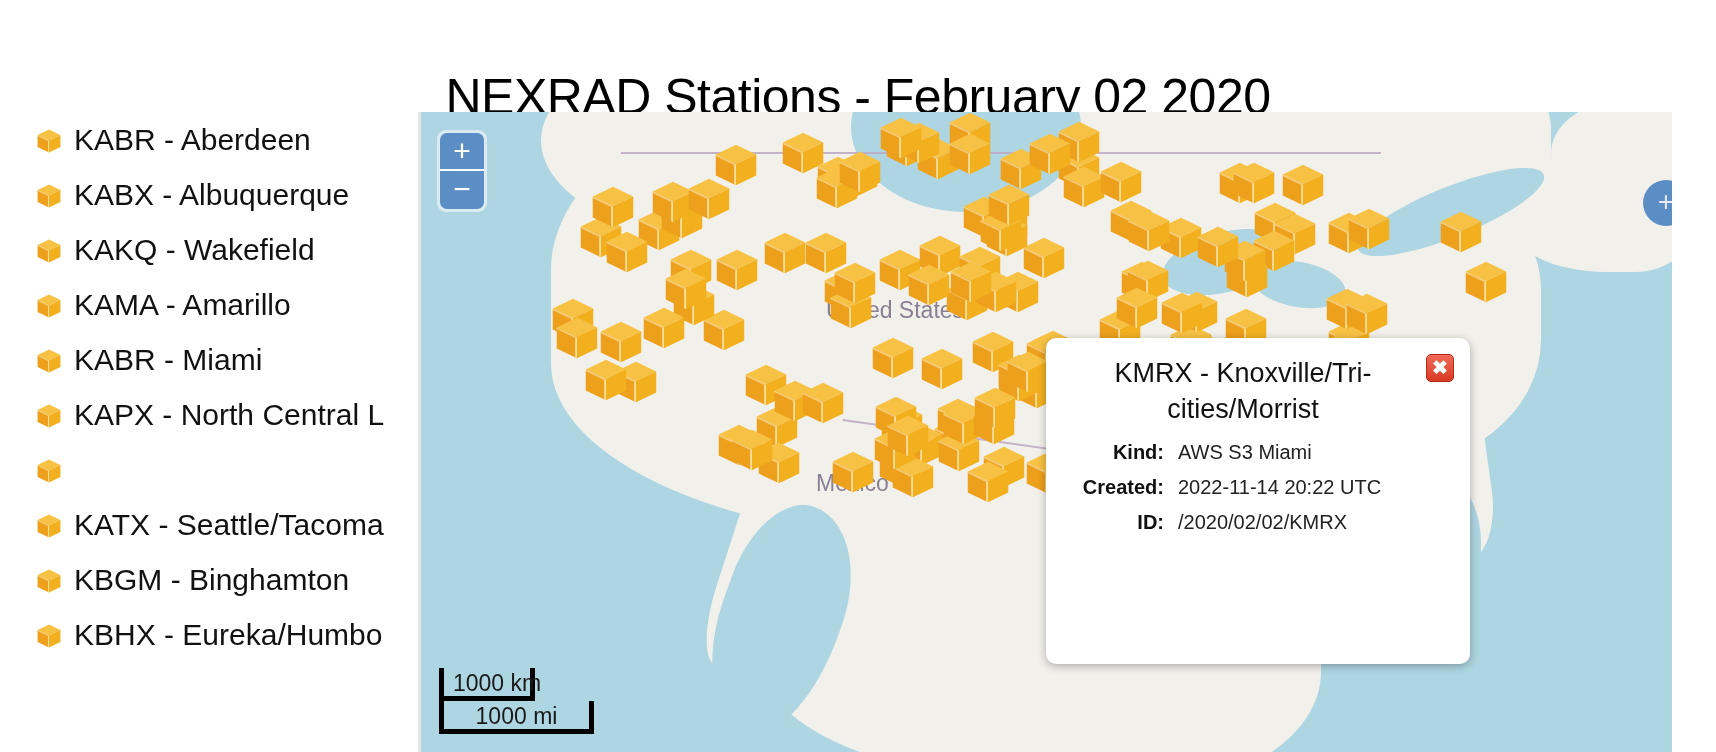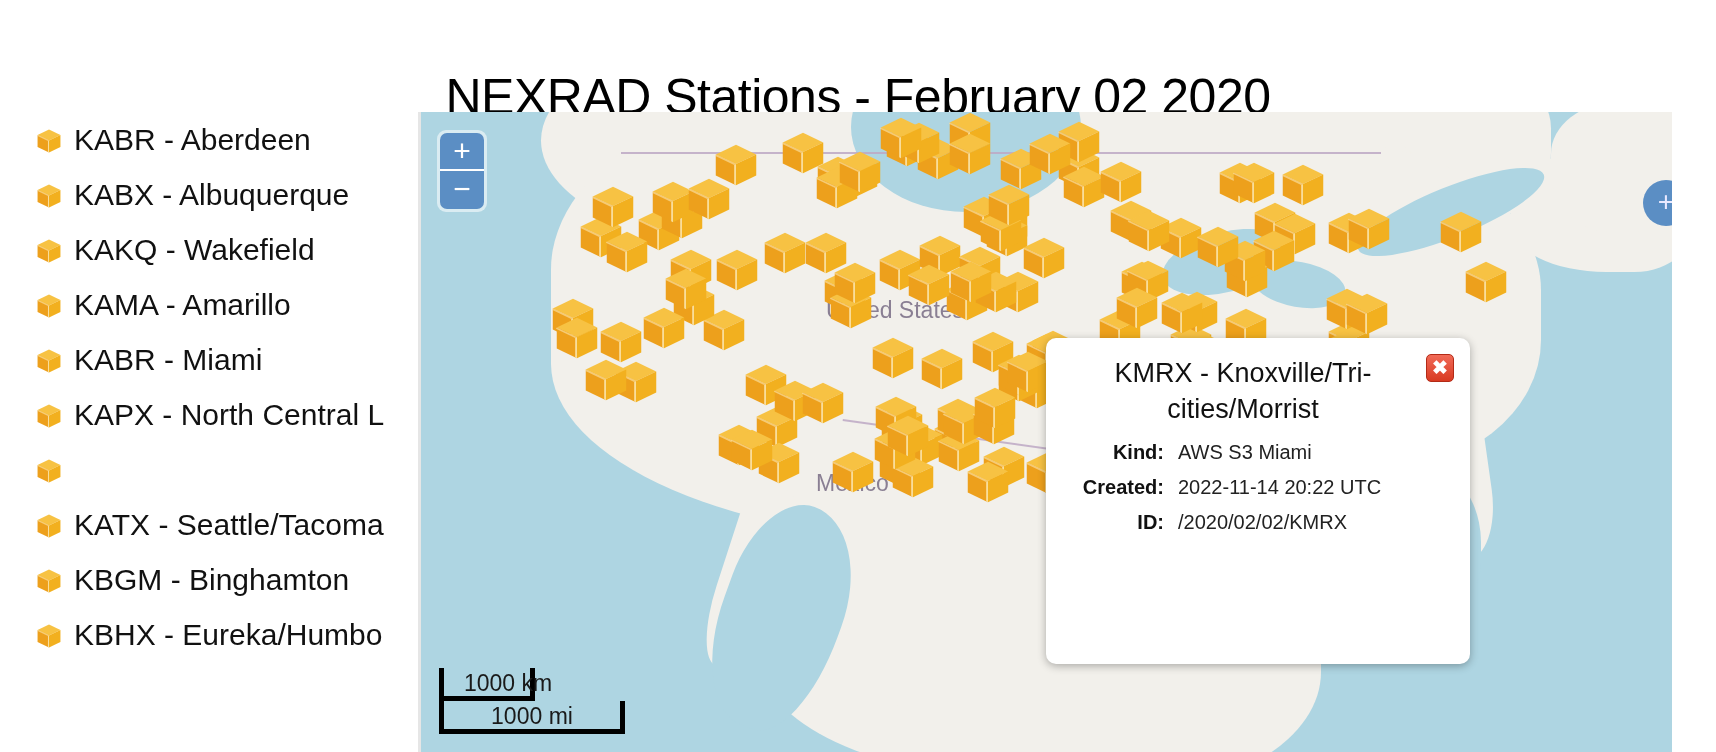--- a/index.html
+++ b/index.html
@@ -229,25 +229,25 @@
     z-index: 40;
     font-size: 23px;
     color: #1a1a1a;
   }
   .scale-row { position: relative; }
   #scale-km {
     width: 96px; height: 33px;
     border-left: 5px solid #000;
     border-right: 5px solid #000;
     border-bottom: 5px solid #000;
-    padding-left: 20px;
+    padding-left: 9px;
     white-space: nowrap;
   }
   #scale-mi {
-    width: 186px; height: 33px;
+    width: 155px; height: 33px;
     border-left: 5px solid #000;
     border-right: 5px solid #000;
     border-bottom: 5px solid #000;
     text-align: center;
     white-space: nowrap;
     line-height: 30px;
   }
   #scale-km-label { line-height: 30px; }
 
   

